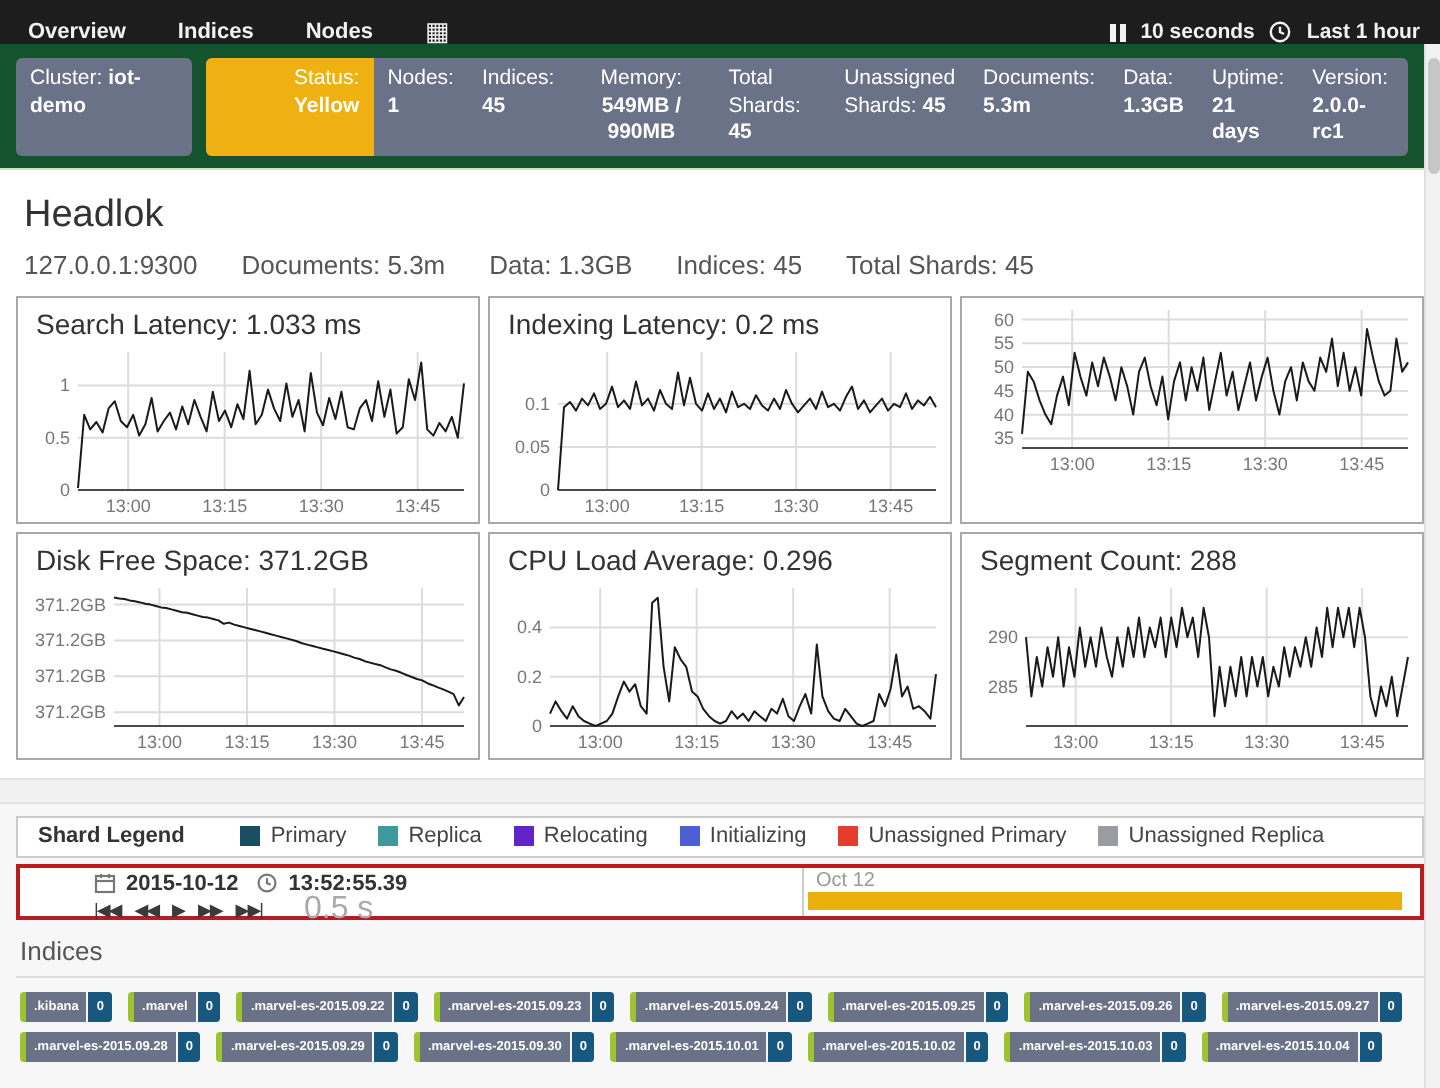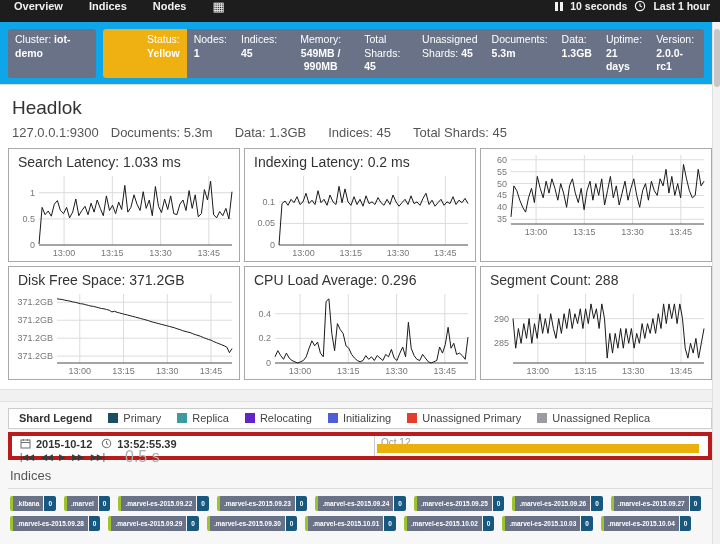--- a/index.html
+++ b/index.html
@@ -1,58 +1,58 @@
 <!DOCTYPE html>
 <html><head>
 <meta charset="utf-8">
 <style>
   * { margin:0; padding:0; box-sizing:border-box; }
   html,body { width:720px; height:544px; overflow:hidden; background:#fff;
     font-family:"Liberation Sans", sans-serif; color:#333; }
   
-  .navbar { height:22px; background:#1d1d1d; display:flex; align-items:flex-start;
+  .navbar { height:22px; background:#1d1d1d; display:flex; align-items:flex-end;
     padding:0 10px 0 14px; position:relative; z-index:5; }
   .nav-item { color:#f2f2f2; font-size:11px; font-weight:700; margin-right:26px; cursor:pointer; }
   .grid-icon { color:#f2f2f2; font-size:13px; line-height:1; cursor:pointer; }
   .nav-right { margin-left:auto; display:flex; align-items:center; gap:7px; }
   .pause-icon { display:inline-flex; gap:2px; cursor:pointer; }
   .pause-icon i { display:block; width:3px; height:9px; background:#f2f2f2; }
   .nav-right .nav-text { color:#f2f2f2; font-size:10.5px; font-weight:700; cursor:pointer; }
   .clock-svg { display:block; }
   
-  .cluster-bar { display:flex; gap:7px; padding:7px 16px 6px 8px; background:#0ea5e9; }
+  .cluster-bar { display:flex; gap:7px; padding:7px 16px 6px 8px; background:#14532d; }
   .cluster-box { background:#6a7287; color:#fff; border-radius:3px; padding:4px 7px;
     font-size:10.5px; line-height:1.3; }
   .cluster-name-box { width:88px; flex:none; }
   .cluster-cells { flex:1; display:flex; padding:0; overflow:hidden; }
   .cluster-cell { padding:4px 7px; line-height:1.3; font-size:10.5px; }
   .cluster-cell .lbl, .cluster-box .lbl { font-weight:400; }
   .cluster-cell .val, .cluster-box .val { font-weight:700; }
   .green-rule { border-top:1px solid #cfe3bf; }
   
   .node-header { padding:12px 12px 0 12px; }
   .node-title { font-size:19px; font-weight:400; color:#333; }
-  .node-stats { margin-top:6px; font-size:13px; color:#555; display:flex; gap:12px; }
+  .node-stats { margin-top:6px; font-size:13px; color:#555; display:flex; gap:22px; }
   
   .charts { display:grid; grid-template-columns:repeat(3,1fr); gap:4px; padding:8px 8px 0 8px; }
   .chart-panel { border:1px solid #a9a9a9; background:#fff; height:114px; overflow:hidden; }
   .chart-title { font-size:14px; color:#333; padding:5px 8px 0 9px; white-space:nowrap; }
   .chart-panel svg { display:block; }
   
   .scroll-band { height:13px; background:#f1f1f1; border-top:1px solid #e2e2e2;
     border-bottom:1px solid #e2e2e2; margin-top:9px; }
   
   .bottom { background:#f7f7f7; padding:6px 8px 0 8px; height:100%; }
   .legend-box { background:#fff; border:1px solid #ccc; height:21px; display:flex;
-    align-items:center; padding:0 10px; gap:16px; }
+    align-items:center; padding:0 10px; gap:28px; }
   .legend-title { font-size:11px; font-weight:700; color:#333; }
   .legend-item { display:flex; align-items:center; gap:5px; font-size:11px; color:#444; }
   .legend-item .swatch { width:10px; height:10px; display:inline-block; }
-  .scrubber-box { background:#fff; border:4px solid #b91c1c; height:28px; margin-top:3px;
-    display:flex; }
+  .scrubber-box { background:#fff; border:2px solid #b91c1c; height:28px; margin-top:3px;
+    display:flex;padding-left:29px; }
   .scrub-left { width:362px; flex:none; padding:2px 8px; }
   .scrub-row-a { display:flex; align-items:center; gap:5px; font-size:11px; font-weight:700;
     color:#333; height:12px; }
   .scrub-row-b { display:flex; align-items:center; height:12px; margin-top:1px; }
   .scrub-ctl { font-size:9px; color:#3a3a3a; letter-spacing:-1px; margin-right:7px; cursor:pointer; }
   .scrub-speed { font-size:16px; color:#aaa; margin-left:14px; letter-spacing:0; }
   .scrub-right { flex:1; border-left:1px solid #ccc; position:relative; }
   .range-label { position:absolute; top:1px; left:6px; font-size:10px; color:#999; }
   .timeline-bar { position:absolute; bottom:3px; left:2px; right:9px; height:9px; cursor:pointer; }
   

